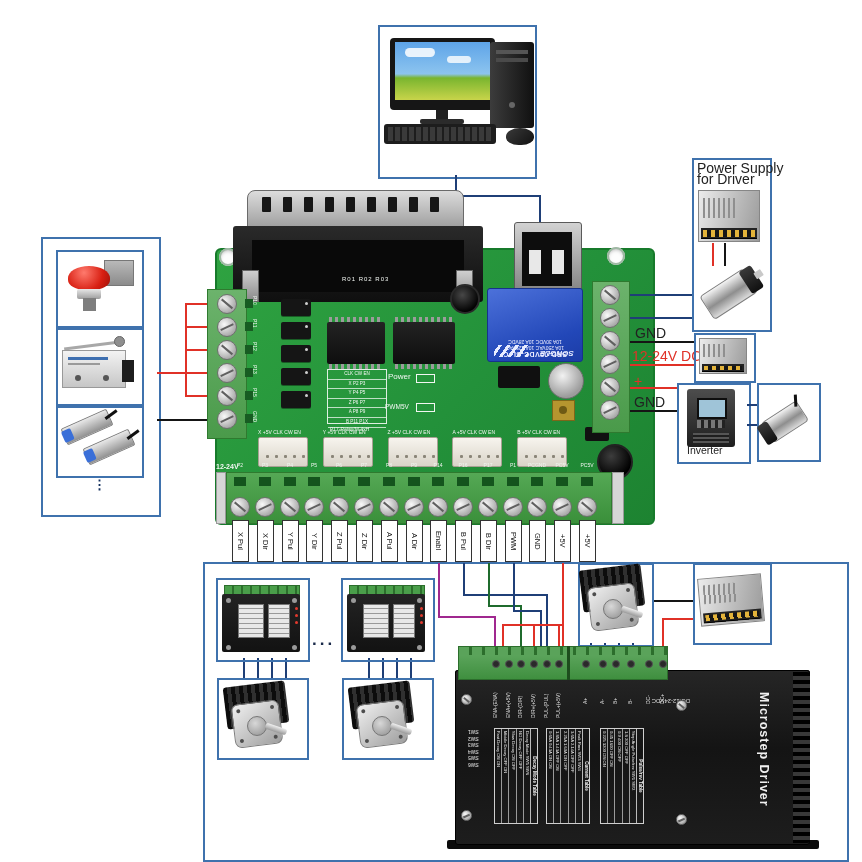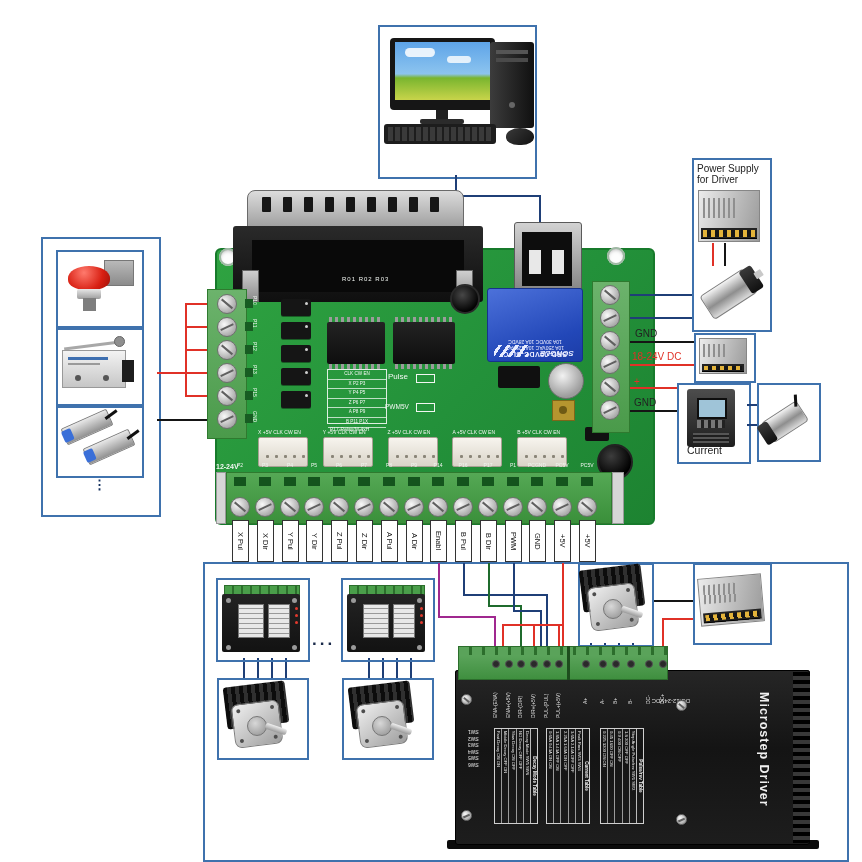--- a/index.html
+++ b/index.html
@@ -6,21 +6,21 @@
   #canvas{position:relative;width:862px;height:862px;background:#fff;overflow:hidden;}
   .abs{position:absolute;}
   .bluebox{position:absolute;border:2px solid #3f72ad;background:transparent;}
   .wh{position:absolute;height:2px;}
   .wv{position:absolute;width:2px;}
   .c-nvy{background:#1f3f77;}
   .c-red{background:#e03127;}
   .c-blk{background:#151515;}
   .c-pur{background:#a0288f;}
   .c-grn{background:#1f6b2d;}
-  .lbl{position:absolute;color:#222;font-size:10px;line-height:11px;}
+  .lbl{position:absolute;color:#222;font-size:14px;line-height:11px;}
   .lbl.red{color:#e03127;}
   
   .sig-label{position:absolute;top:520px;width:17px;height:42px;background:#fff;border:1px solid #333;
     display:flex;align-items:center;justify-content:center;writing-mode:vertical-rl;
     font-size:7.5px;color:#111;box-sizing:border-box;}
   
   .pcb{position:absolute;left:215px;top:248px;width:440px;height:277px;border-radius:6px;
     background:linear-gradient(135deg,#2fa341,#23913a 55%,#1d8331);border:2px solid #177a2b;box-sizing:border-box;}
   .hole{position:absolute;width:18px;height:18px;border-radius:50%;background:#fdfdfd;
     box-shadow:inset 0 0 0 2px #9fb9a4, inset 0 2px 4px rgba(0,0,0,.35);}
@@ -207,21 +207,21 @@
   <div class="ic" style="left:393px;top:322px;width:62px;"></div>
   <div class="silk" style="left:342px;top:276px;letter-spacing:1px;">R01   R02   R03</div>
   <div id="pin-table" class="abs" style="left:327px;top:369px;width:58px;height:53px;border:1px solid rgba(255,255,255,.85);color:#f2f6f2;">
       <div style="font-size:4.6px;line-height:8.6px;text-align:center;border-bottom:1px solid rgba(255,255,255,.7);">CLK CW EN</div>
       <div style="font-size:4.6px;line-height:8.6px;text-align:center;border-bottom:1px solid rgba(255,255,255,.7);">X P2 P3</div>
       <div style="font-size:4.6px;line-height:8.6px;text-align:center;border-bottom:1px solid rgba(255,255,255,.7);">Y P4 P5</div>
       <div style="font-size:4.6px;line-height:8.6px;text-align:center;border-bottom:1px solid rgba(255,255,255,.7);">Z P6 P7</div>
       <div style="font-size:4.6px;line-height:8.6px;text-align:center;border-bottom:1px solid rgba(255,255,255,.7);">A P8 P9</div>
       <div style="font-size:4.6px;line-height:8.6px;text-align:center;border-bottom:1px solid rgba(255,255,255,.7);">B P11 P1X</div>
     </div>
-  <div class="silk" style="left:388px;top:373px;font-size:8px;">Pulse</div>
+  <div class="silk" style="left:388px;top:373px;font-size:8px;">Power</div>
   <div class="abs" style="left:416px;top:374px;width:17px;height:7px;border:1px solid #f2f6f2;"></div>
   <div class="silk" style="left:385px;top:403px;font-size:6.5px;">PWM5V</div>
   <div class="abs" style="left:416px;top:403px;width:17px;height:7px;border:1px solid #f2f6f2;"></div>
   <div class="silk" style="left:330px;top:426px;font-size:5px;">P17-Relay/M-4xH</div>
   <div class="abs" style="left:498px;top:366px;width:42px;height:22px;background:#101010;border-radius:2px;"></div>
   <div class="abs" style="left:548px;top:363px;width:34px;height:34px;border-radius:50%;background:radial-gradient(circle at 40% 35%,#f2f2f2,#9c9c9c 70%);border:1px solid #6f6f6f;"></div>
   <div class="abs" style="left:552px;top:400px;width:21px;height:19px;background:#b5952f;border:1px solid #7d6619;">
     <div class="abs" style="left:6px;top:5px;width:8px;height:8px;border-radius:50%;background:#6e5a14;"></div>
   </div>
   <div class="abs" style="left:597px;top:444px;width:32px;height:32px;border-radius:50%;background:radial-gradient(circle at 38% 32%,#3d3d3d,#000 72%);border:2px solid #222;"></div>
@@ -387,40 +387,40 @@
     <div class="body" style="left:2px;top:14px;width:52px;height:28px;"></div>
     <div class="cap" style="left:48px;top:15px;width:14px;height:26px;"></div>
     <div class="abs" style="left:60px;top:24px;width:8px;height:7px;background:#c9c9c9;border-radius:1px;"></div>
   </div>
 
   <i class="wh c-nvy" style="left:630px;top:294px;width:62px;"></i>
   <i class="wh c-nvy" style="left:630px;top:317px;width:62px;"></i>
 
   <div class="lbl" style="left:635px;top:328px;">GND</div>
   <i class="wh c-blk" style="left:630px;top:341px;width:64px;"></i>
-  <div class="lbl red" style="left:632px;top:351px;">18-24V DC</div>
+  <div class="lbl red" style="left:632px;top:351px;">12-24V DC</div>
   <i class="wh c-red" style="left:630px;top:364px;width:64px;"></i>
   <div class="bluebox" style="left:694px;top:333px;width:58px;height:46px;"></div>
   <div class="psu" style="left:699px;top:338px;width:48px;height:36px;">
     <div class="vents"></div>
       <div class="teeth"></div>
   </div>
 
   <div class="lbl red" style="left:634px;top:376px;">+</div>
   <i class="wh c-red" style="left:630px;top:387px;width:47px;"></i>
   <div class="lbl" style="left:634px;top:397px;">GND</div>
   <i class="wh c-blk" style="left:630px;top:410px;width:47px;"></i>
 
   <div class="bluebox" style="left:677px;top:383px;width:70px;height:77px;"></div>
   <div class="abs" style="left:687px;top:389px;width:48px;height:58px;background:linear-gradient(180deg,#4d4d4d,#1e1e1e);border-radius:3px;">
     <div class="abs" style="left:10px;top:9px;width:26px;height:17px;background:#9fc4d8;border:2px solid #0e0e0e;"></div>
     <div class="abs" style="left:10px;top:31px;width:28px;height:8px;background:repeating-linear-gradient(90deg,#777 0 4px,#222 4px 7px);"></div>
     <div class="abs" style="left:6px;top:44px;width:36px;height:10px;background:repeating-linear-gradient(180deg,#555 0 2px,#1e1e1e 2px 4px);"></div>
   </div>
-  <div class="lbl" style="left:687px;top:445px;font-size:10.5px;">Current</div>
+  <div class="lbl" style="left:687px;top:445px;font-size:10.5px;">Inverter</div>
 
   <i class="wh c-nvy" style="left:747px;top:404px;width:10px;"></i>
   <i class="wh c-nvy" style="left:747px;top:424px;width:10px;"></i>
   <div class="bluebox" style="left:757px;top:383px;width:60px;height:75px;"></div>
   <div class="cyl" style="left:762px;top:396px;width:52px;height:50px;">
     <div class="body" style="left:2px;top:12px;width:42px;height:24px;"></div>
     <div class="cap" style="left:-4px;top:13px;width:12px;height:22px;"></div>
     <div class="abs" style="left:42px;top:6px;width:3px;height:12px;background:#111;transform:rotate(30deg);"></div>
   </div>
 

